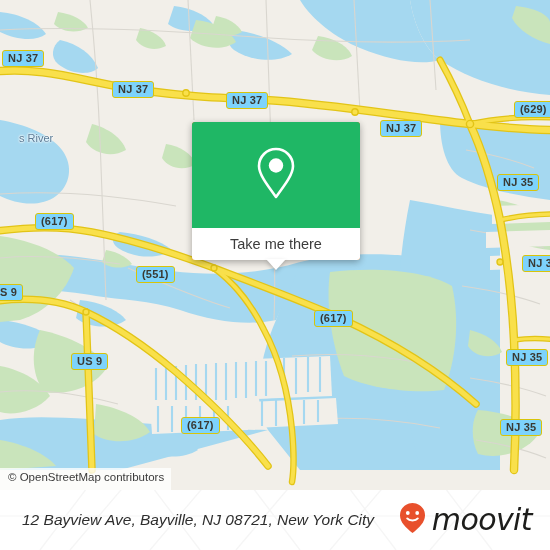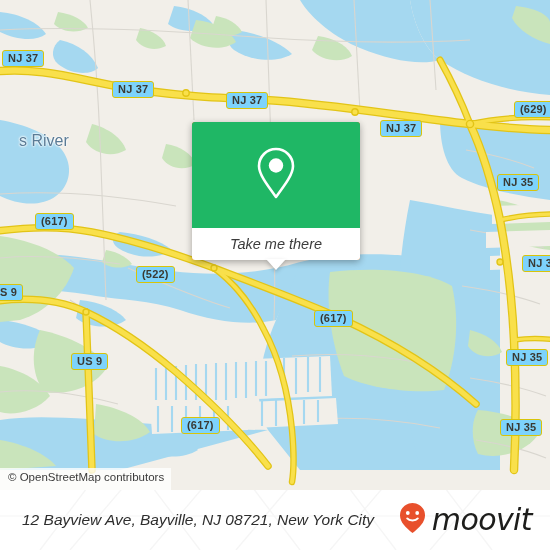--- a/index.html
+++ b/index.html
@@ -47,37 +47,36 @@
     white-space: nowrap;
     letter-spacing: .2px;
     font-family: "Liberation Sans", sans-serif;
     box-sizing: content-box;
   }
 
   
   .place-label {
     position: absolute;
     color: #5a7b96;
-    font-size: 16px;
+    font-size: 11px;
     white-space: nowrap;
     font-family: "Liberation Sans", sans-serif;
     text-shadow: 0 0 2px #fff, 0 0 2px #fff, 0 0 3px #fff;
     padding-left: 17px;
   }
 
   
   .popup {
     position: absolute;
     left: 192px;
     top: 122px;
     width: 168px;
     border-radius: 3px;
     box-shadow: 0 2px 7px rgba(0,0,0,.33);
     background: #f97316;
-    font-style: italic;
   }
   .popup-head {
     height: 106px;
     background: #1fb765;
     border-radius: 3px 3px 0 0;
     display: flex;
     align-items: center;
     justify-content: center;
   }
   .popup-action {
@@ -349,21 +348,21 @@
     <div class="shield" style="left:2px;   top:50px;">NJ 37</div>
     <div class="shield" style="left:112px; top:81px;">NJ 37</div>
     <div class="shield" style="left:226px; top:92px;">NJ 37</div>
     <div class="shield" style="left:380px; top:120px;">NJ 37</div>
     <div class="shield" style="left:514px; top:101px;">(629)</div>
     <div class="shield" style="left:497px; top:174px;">NJ 35</div>
     <div class="shield" style="left:522px; top:255px;">NJ 35</div>
     <div class="shield" style="left:506px; top:349px;">NJ 35</div>
     <div class="shield" style="left:500px; top:419px;">NJ 35</div>
     <div class="shield" style="left:35px;  top:213px;">(617)</div>
-    <div class="shield" style="left:136px; top:266px;">(522)</div>
+    <div class="shield" style="left:136px; top:266px;">(551)</div>
     <div class="shield" style="left:-6px;  top:284px;">S 9</div>
     <div class="shield" style="left:71px;  top:353px;">US 9</div>
     <div class="shield" style="left:314px; top:310px;">(617)</div>
     <div class="shield" style="left:181px; top:417px;">(617)</div>
 
     <div class="popup">
       <div class="popup-head">
         <span>
           <svg width="46" height="56" viewBox="0 0 46 56" fill="none" aria-hidden="true">
             <path d="M23 4 C13.6 4 6 11.6 6 21 C6 29 13 38.5 23 52 C33 38.5 40 29 40 21 C40 11.6 32.4 4 23 4 Z" stroke="#ffffff" stroke-width="2.6" fill="none" stroke-linejoin="round"></path>

